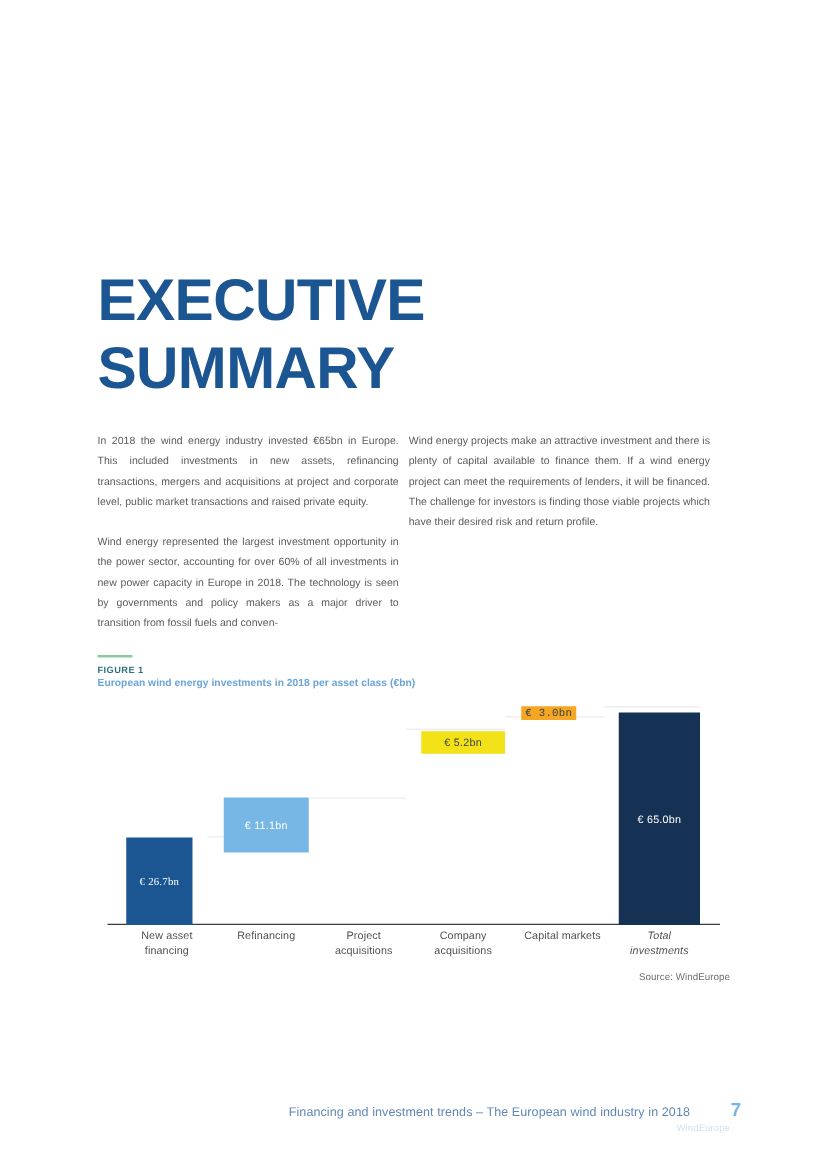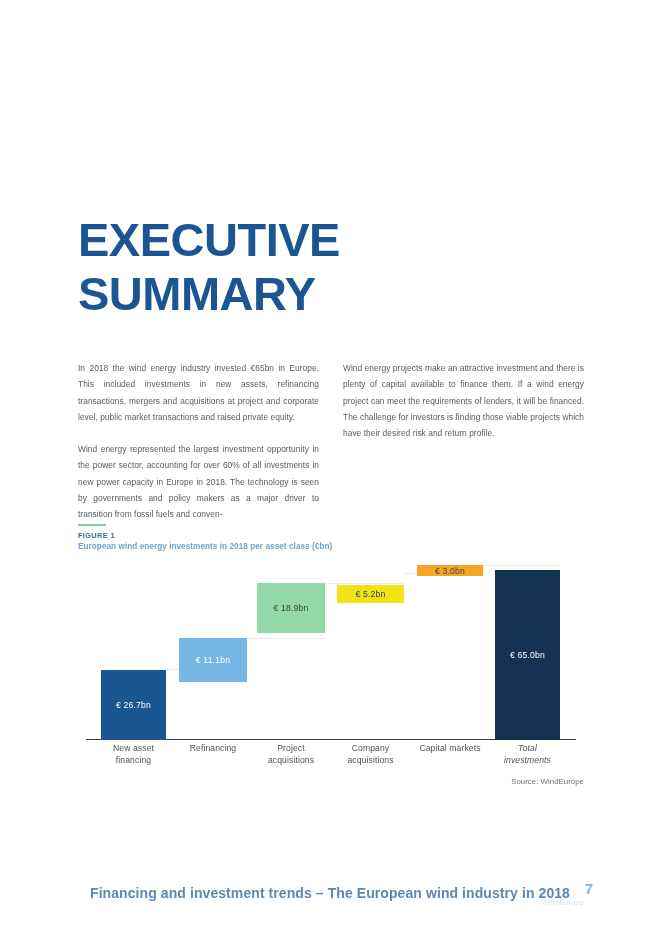--- a/index.html
+++ b/index.html
@@ -32,24 +32,24 @@
     letter-spacing: -0.5px;
     color: #1b5592;
     text-transform: uppercase;
   }
   .title .line { display: block; }
 
   
   .columns {
     position: absolute;
     left: 78px;
-    top: 360px;
+    top: 344px;
     width: 506px;
     display: flex;
-    gap: 24px;
+    gap: 8px;
   }
   .col { width: 241px; }
   .col p {
     margin: 0 0 16px 0;
     font-size: 8.4px;
     line-height: 16.3px;
     color: #595b5e;
     text-align: justify;
     letter-spacing: 0.04px;
   }
@@ -141,26 +141,25 @@
     right: 78px;
     top: 777px;
     font-size: 7.8px;
     color: #6d7073;
     letter-spacing: 0.05px;
   }
 
   
   .footer-text {
     position: absolute;
-    right: 92px;
+    right: 110px;
     top: 885px;
-    font-size: 14px;
+    font-size: 10px;
     color: #5f87b5;
     letter-spacing: 0.08px;
-    font-weight: bold;
   }
   .footer-page {
     position: absolute;
     right: 69px;
     top: 880px;
     font-size: 15px;
     font-weight: bold;
     color: #7cb4de;
   }
   .footer-brand {
@@ -196,33 +195,30 @@
   <div class="fig-label">FIGURE 1</div>
   <div class="fig-title">European wind energy investments in 2018 per asset class (€bn)</div>
 
   <div class="chart" id="chart">
     <div class="baseline"></div>
   <div class="connector" style="left: 88px; width: 81px; top: 109px;"></div>
       <div class="connector" style="left: 169px; width: 78px; top: 78px;"></div>
       <div class="connector" style="left: 247px; width: 79px; top: 23px;"></div>
       <div class="connector" style="left: 326px; width: 79px; top: 13px;"></div>
       <div class="connector" style="left: 405px; width: 77px; top: 5px;"></div>
-      <div class="bar light" style="left: 23px; width: 65px; top: 110px; height: 70px; background: rgb(27, 85, 146);">
+      <div class="bar light" style="left: 23px; width: 53px; top: 110px; height: 70px; background: rgb(27, 85, 146); font-family: Liberation Serif, serif;">
         <span class="val">€ 26.7bn</span>
       </div>
       <div class="bar light" style="left: 101px; width: 68px; top: 78px; height: 44px; background: rgb(119, 183, 229);">
         <span class="val">€ 11.1bn</span>
       </div>
-      <div class="bar dark" style="left: 179px; width: 68px; top: 23px; height: 50px; background: rgb(147, 216, 169);">
-        <span class="val">€ 18.9bn</span>
-      </div>
       <div class="bar dark" style="left: 259px; width: 67px; top: 13px; height: 18px; background: rgb(242, 226, 23); margin-top: 12px;">
         <span class="val">€ 5.2bn</span>
       </div>
-      <div class="bar dark" style="left: 339px; width: 66px; top: 5px; height: 11px; background: rgb(245, 166, 35);">
+      <div class="bar dark" style="left: 339px; width: 44px; top: 5px; height: 11px; background: rgb(245, 166, 35); font-family: Liberation Mono, monospace;">
         <span class="val">€ 3.0bn</span>
       </div>
       <div class="bar light" style="left: 417px; width: 65px; top: 10px; height: 170px; background: rgb(21, 49, 84);">
         <span class="val">€ 65.0bn</span>
       </div>
     </div>
 
   <div class="xaxis" id="xaxis" style="position: absolute;">
       <div class="tick" style="position: absolute; left: 11px; width: 89px;">
         <div>New asset</div>

